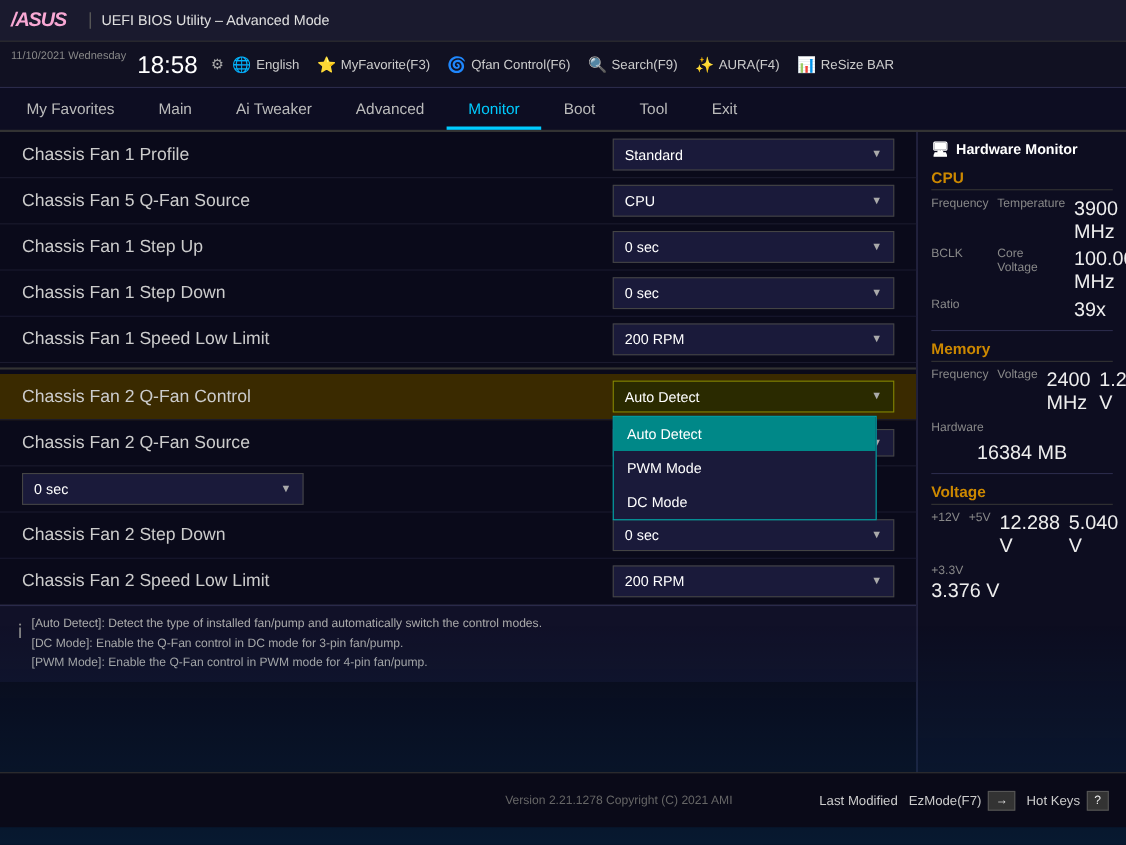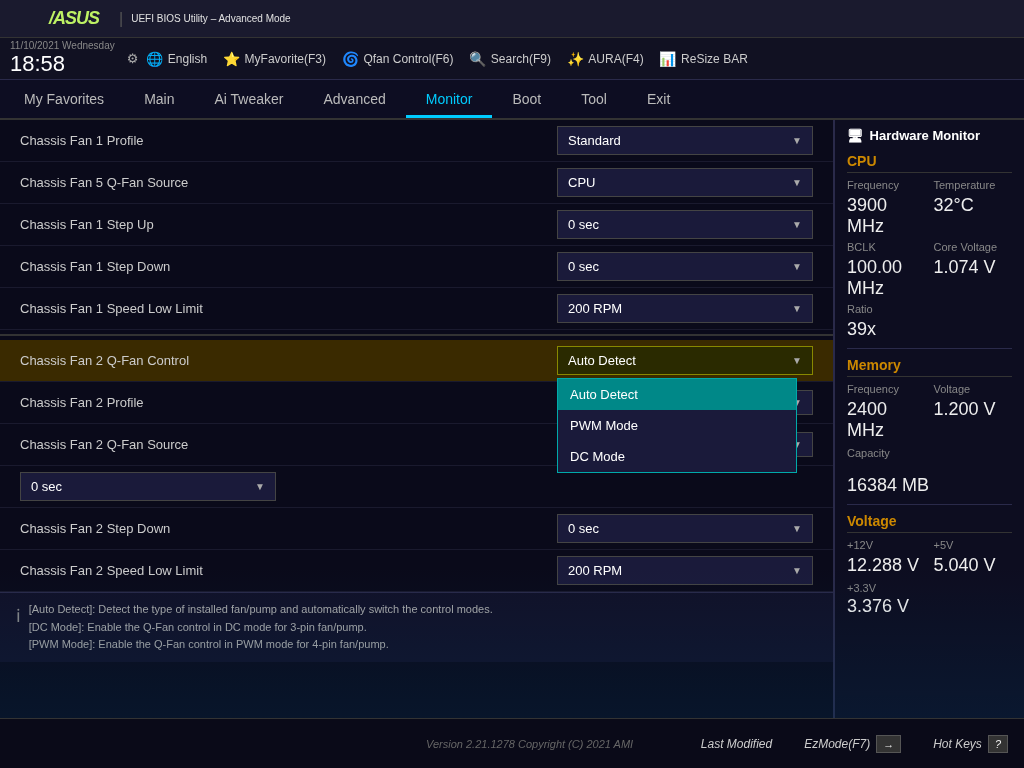--- a/index.html
+++ b/index.html
@@ -40,36 +40,37 @@
     }
     #logo-text {
       color: #00aaff;
       font-size: 18px;
       font-weight: bold;
       font-style: italic;
       letter-spacing: -1px;
     }
     #bios-title {
       color: #e0e0e0;
-      font-size: 10px;
+      font-size: 13px;
     }
 
     
     #datetime-bar {
       background: #111122;
       height: 42px;
       display: flex;
       align-items: center;
       padding: 0 10px;
       border-bottom: 1px solid #2a2a4a;
     }
     #datetime {
       display: flex;
-      flex-direction: column;
+      flex-direction: row;
       margin-right: 10px;
+      gap: 10px;
     }
     #date-text { font-size: 10px; color: #888; }
     #time-text { font-size: 22px; font-weight: normal; color: #fff; }
     #settings-icon-hdr { color: #aaa; font-size: 13px; margin-left: 2px; cursor: pointer; }
 
     .topbar-item {
       display: flex;
       align-items: center;
       margin: 0 8px;
       color: #ccc;
@@ -121,21 +122,21 @@
       display: flex;
       align-items: center;
       min-height: 42px;
       padding: 4px 20px;
       border-bottom: 1px solid #1a1a2e;
     }
     .setting-row.active-row { background: #3a2a00; }
 
     .setting-label {
       flex: 1;
-      font-size: 13px;
+      font-size: 16px;
       color: #ccc;
     }
 
     .setting-control {
       width: 256px;
     }
 
     .dropdown-btn {
       width: 100%;
       background: #1a1a3a;
@@ -207,45 +208,44 @@
       color: #cc8800;
       font-size: 14px;
       font-weight: bold;
       margin: 8px 0 6px 0;
       border-bottom: 1px solid #333;
       padding-bottom: 3px;
     }
 
     .hw-grid {
       display: grid;
-      grid-template-columns: 1fr 1fr;
+      grid-template-columns: 1fr 1fr 1fr 1fr;
       gap: 4px 8px;
       margin-bottom: 6px;
     }
     .hw-label { color: #888; font-size: 11px; }
     .hw-value { color: #eee; font-size: 18px; font-weight: normal; }
 
     .hw-divider {
       height: 1px;
       background: #2a2a4a;
       margin: 8px 0;
     }
 
     
     #bottom-bar {
       position: absolute;
-      bottom: 0; left: 0; right: 0;
+      bottom: 16px; left: 0; right: 0;
       height: 50px;
       background: #0a0a18;
       border-top: 1px solid #333;
       display: flex;
       align-items: center;
       justify-content: space-between;
       padding: 0 16px;
-      font-style: italic;
     }
     .bottom-version {
       color: #666;
       font-size: 11px;
       text-align: center;
       flex: 1;
     }
     .bottom-action {
       display: flex;
       align-items: center;
@@ -256,29 +256,29 @@
     }
     .action-key {
       background: #333;
       border: 1px solid #555;
       padding: 2px 6px;
       font-size: 11px;
       color: #eee;
     }
     .bottom-right {
       display: flex;
-      gap: 32px;
+      gap: 10px;
     }
   </style>
 </head>
 <body>
 
 <div id="header">
   <div id="logo">
-    <span id="logo-text"><span style="color:#bef264;font-weight:bold;font-style:italic;margin-left:39px;">/ASUS</span></span>
+    <span id="logo-text"><span style="color:#f9a8d4;font-weight:bold;font-style:italic;">/ASUS</span></span>
   </div>
   <span style="color:#555;margin:0 8px;">|</span>
   <span id="bios-title">UEFI BIOS Utility – Advanced Mode</span>
 </div>
 
 <div id="datetime-bar">
   <div id="datetime">
     <span id="date-text">11/10/2021 Wednesday</span>
     <span id="time-text">18:58</span>
   </div>
@@ -386,29 +386,20 @@
         </button>
 
         <div class="dropdown-popup" style="top:32px;left:0;width:240px;">
           <div class="dropdown-option selected">Auto Detect</div>
           <div class="dropdown-option">PWM Mode</div>
           <div class="dropdown-option">DC Mode</div>
         </div>
       </div>
     </div>
 
-    <div class="setting-row">
-      <span class="setting-label">Chassis Fan 2 Profile</span>
-      <div class="setting-control">
-        <button class="dropdown-btn">
-          <span></span>
-          <span class="dropdown-arrow">▼</span>
-        </button>
-      </div>
-    </div>
 
     <div class="setting-row">
       <span class="setting-label">Chassis Fan 2 Q-Fan Source</span>
       <div class="setting-control">
         <button class="dropdown-btn">
           <span></span>
           <span class="dropdown-arrow">▼</span>
         </button>
       </div>
     </div>
@@ -477,22 +468,22 @@
 
     <div class="hw-divider"></div>
 
     <div class="hw-section-title">Memory</div>
     <div class="hw-grid">
       <div class="hw-label">Frequency</div>
       <div class="hw-label">Voltage</div>
       <div class="hw-value">2400 MHz</div>
       <div class="hw-value">1.200 V</div>
     </div>
-    <div class="hw-label">Capacity</div>
-    <div class="hw-value" style="margin-top:16px;">16384 MB</div>
+    <div class="hw-label">Hardware</div>
+    <div class="hw-value" style="margin-top:6px;text-align:center;">16384 MB</div>
 
     <div class="hw-divider"></div>
 
     <div class="hw-section-title">Voltage</div>
     <div class="hw-grid">
       <div class="hw-label">+12V</div>
       <div class="hw-label">+5V</div>
       <div class="hw-value">12.288 V</div>
       <div class="hw-value">5.040 V</div>
     </div>

